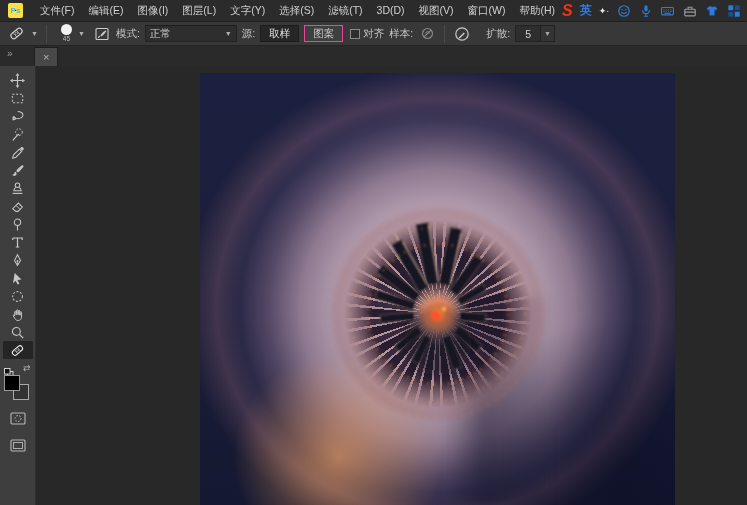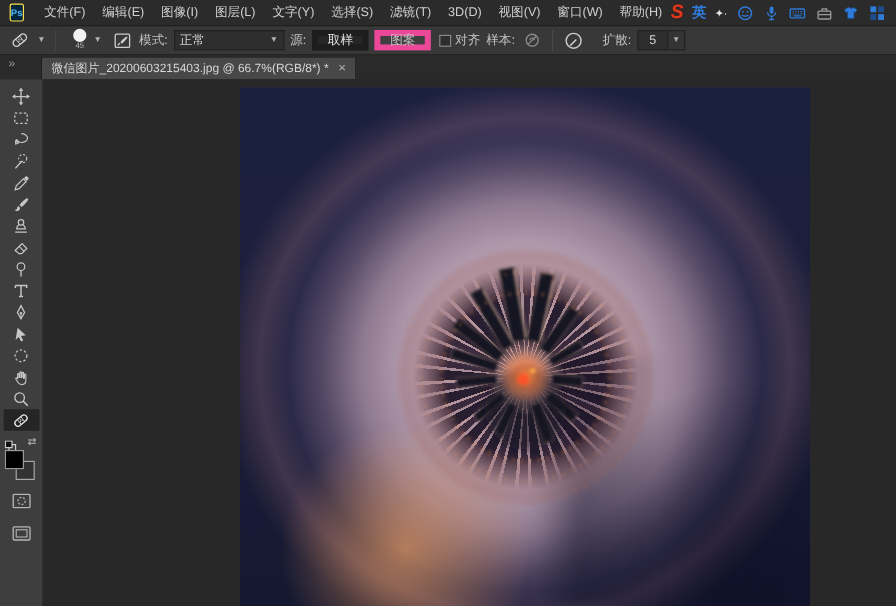--- a/index.html
+++ b/index.html
@@ -2,40 +2,40 @@
 <html><head>
 <meta charset="utf-8">
 <style>
   * { margin:0; padding:0; box-sizing:border-box; }
   html,body { width:747px; height:505px; overflow:hidden; }
   body { font-family:"Liberation Sans", sans-serif; background:#282828; color:#c8c8c8; }
   .app { position:relative; width:747px; height:505px; display:flex; flex-direction:column; }
 
   
   .menubar { height:22px; background:#2b2b2b; border-bottom:1px solid #1f1f1f; display:flex; align-items:center; font-size:10.5px; color:#cfcfcf; flex:0 0 22px; padding-left:6px; }
-  .ps-logo { width:15px; height:15px; background:#00263f; border:1px solid #fde047; border-radius:2px; color:#4db3f0; font-size:8px; font-weight:bold; display:flex; align-items:center; justify-content:center; margin:0 10px 0 2px; }
+  .ps-logo { width:15px; height:15px; background:#00263f; border:7px solid #fde047; border-radius:2px; color:#4db3f0; font-size:8px; font-weight:bold; display:flex; align-items:center; justify-content:center; margin:0 10px 0 2px; }
   .menu-item { padding:0 7px; line-height:21px; cursor:default; white-space:nowrap; }
   .sogou { margin-left:auto; display:flex; align-items:center; gap:7px; padding-right:10px; }
   .sogou-logo { color:#e0391f; font-size:16px; font-weight:bold; font-style:italic; text-shadow:0 0 1px #7a1505; line-height:1; }
   .sogou-lang { color:#2f7bd9; font-weight:bold; font-size:12px; }
   .sogou-sparkle { color:#e8e8e8; font-size:9px; }
   .sogou-ic { width:15px; height:15px; display:flex; align-items:center; justify-content:center; }
 
   
   .optionsbar { height:24px; background:#383838; border-bottom:1px solid #242424; display:flex; align-items:center; font-size:10.5px; color:#c4c4c4; flex:0 0 24px; padding-left:8px; gap:5px; }
   .ob-divider { width:1px; height:18px; background:#2a2a2a; border-right:1px solid #4a4a4a; margin:0 3px; }
   .tool-icon16 { width:17px; height:17px; color:#cccccc; display:flex; align-items:center; justify-content:center; }
   .chev { font-size:7px; color:#b0b0b0; margin-left:1px; }
   .brush-preview { display:flex; flex-direction:column; align-items:center; line-height:1; margin-left:6px; cursor:default; }
   .brush-circle { width:11px; height:11px; border-radius:50%; background:#f2f2f2; }
   .brush-num { font-size:6.5px; color:#b8b8b8; margin-top:1px; }
   .ob-select { height:17px; background:#2e2e2e; border:1px solid #222; border-top-color:#1d1d1d; display:flex; align-items:center; padding:0 4px; color:#cfcfcf; cursor:default; }
   .ob-select .sel-text { flex:1; white-space:nowrap; overflow:hidden; }
   .ob-label { white-space:nowrap; margin-left:0; }
-  .src-btn { height:17px; padding:0 8px; display:flex; align-items:center; border:5px solid #ec4899; background:#3f3f3f; cursor:default; }
+  .src-btn { height:17px; padding:0 8px; display:flex; align-items:center; border:1px solid #ec4899; background:#3f3f3f; cursor:default; }
   .src-btn.active { background:#262626; border-color:#1d1d1d; color:#e0e0e0; }
   .cb { width:10px; height:10px; border:1px solid #8a8a8a; background:#2e2e2e; display:inline-block; margin-right:3px; }
   .ob-icbtn { width:18px; height:18px; display:flex; align-items:center; justify-content:center; color:#8a8a8a; }
   .ob-icbtn.lit { color:#cccccc; }
   .diff-box { height:17px; width:26px; background:#2e2e2e; border:1px solid #222; display:flex; align-items:center; justify-content:center; color:#d2d2d2; }
   .diff-chev { height:17px; width:14px; border:1px solid #222; border-left:none; background:#343434; display:flex; align-items:center; justify-content:center; font-size:7px; color:#aaa; }
 
   
   .tabbar { height:20px; background:#2a2a2a; display:flex; align-items:flex-end; flex:0 0 20px; position:relative; }
   .panel-collapse { position:absolute; left:7px; top:2px; color:#9a9a9a; font-size:10px; letter-spacing:-1px; }
@@ -206,21 +206,20 @@
     <span class="ob-label" style="margin-left:10px;">扩散:</span>
     <div style="display:flex;">
       <div class="diff-box">5</div>
       <div class="diff-chev">▼</div>
     </div>
   </div>
 
   <div class="tabbar">
     <span class="panel-collapse">»</span>
     <div class="doc-tab">
-      <span>微信图片_20200603215403.jpg @ 66.7%(RGB/8*) *</span>
       <span class="tab-close">×</span>
     </div>
   </div>
 
   <div class="main">
 
     <div class="toolbar">
       <div class="tool">
         <svg width="15" height="15" viewBox="0 0 16 16">
             <path d="M8 2.8v10.4M2.8 8h10.4" stroke="currentColor" stroke-width="1.2"></path>

